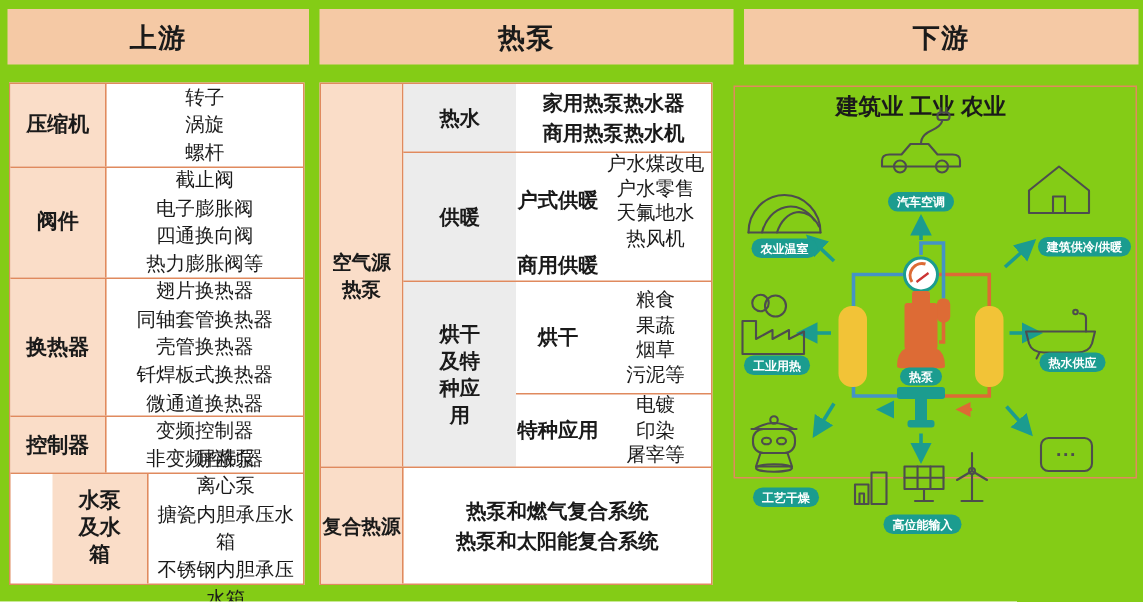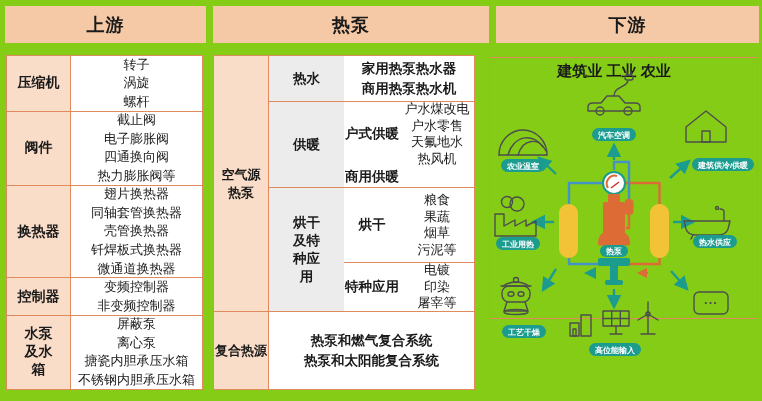--- a/index.html
+++ b/index.html
@@ -21,21 +21,21 @@
          justify-content:center; text-align:center; border-right:1px solid #E08A5E;
          box-sizing:border-box; }
   .lines { white-space:pre-line; }
   .cc { display:flex; align-items:center; justify-content:center; text-align:center; }
 
   
   .tbl-up { left:6px; width:197px; }
   .up-row { display:flex; min-height:0; }
   .up-row + .up-row { border-top:1px solid #E08A5E; }
   .up-cat { width:64px; font-size:14px; }
-  .up-cat.narrow { padding:0 11px; }
+  .up-cat.narrow { padding:0 11px;margin-left:28px; }
   .up-items { flex:1; font-size:13px; line-height:1.43; }
 
   
   .tbl-mid { left:213px; width:262px; }
   .m-group { display:flex; min-height:0; }
   .m-group + .m-group { border-top:1px solid #E08A5E; }
   .m-cat { width:55px; font-size:13px; box-sizing:border-box; }
   .m-cat.air { padding:0 6px; }
   .m-right { flex:1; display:flex; flex-direction:column; min-width:0; }
   .m-row { display:flex; min-height:0; }

